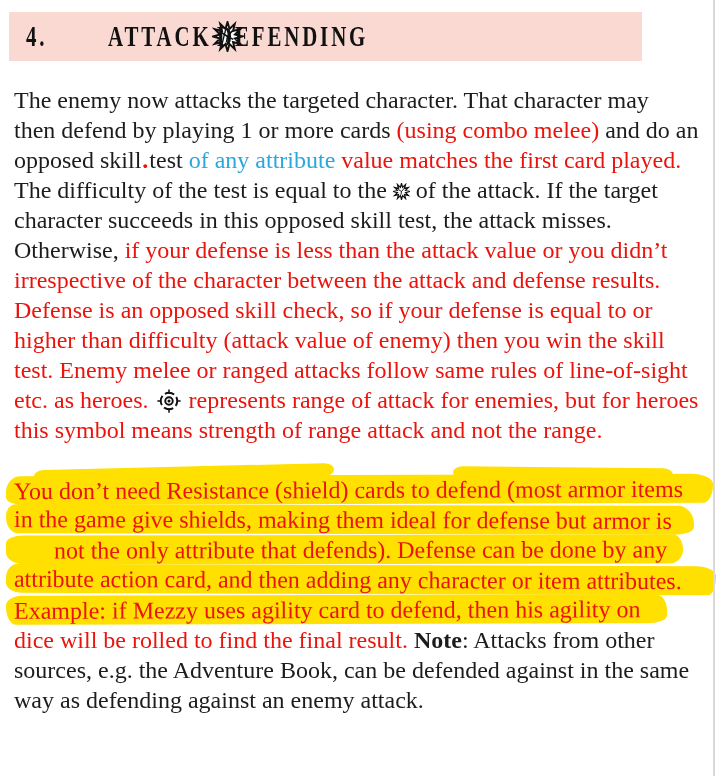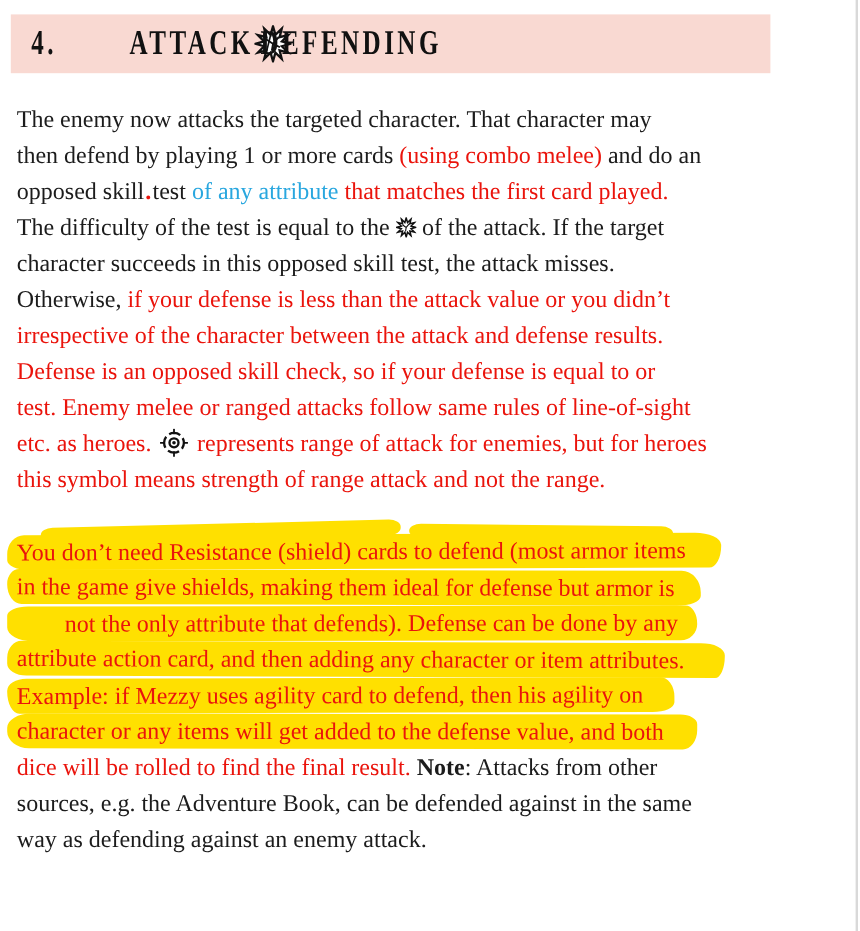--- a/index.html
+++ b/index.html
@@ -17,21 +17,21 @@
   .hdr-txt{
     display:inline-block;font-weight:bold;font-size:29px;letter-spacing:4px;
     transform:scaleX(.72);transform-origin:left center;white-space:nowrap;
   }
   .hdr-num{margin-left:17px;}
   .hdr-attack{margin-left:52px;}
   .hdr-sep{margin-left:-22px;}
   .hdr-def{margin-left:-16px;}
   .icon-burst-h{width:31px;height:31px;margin:0 0 0 -40px;flex:0 0 auto;}
   
-  .body-text{position:absolute;left:14px;top:85px;font-size:20px;color:var(--black,#1c1c1c);}
+  .body-text{position:absolute;left:14px;top:85px;font-size:24px;color:var(--black,#1c1c1c);}
   .line{height:30px;line-height:30px;white-space:nowrap;}
   .c-k{color:var(--black,#1c1c1c);}
   .c-r{color:var(--red,#ea140c);}
   .c-b{color:var(--blue,#29a7df);text-align:center;}
   .c-dot{color:var(--red,#ea140c);font-weight:bold;margin:0 1px;}
   .bold{font-weight:bold;}
   
   .icon-burst{width:17px;height:17px;vertical-align:-2px;}
   .icon-target{width:24px;height:24px;vertical-align:-5px;margin:0 2px;}
   
@@ -68,42 +68,42 @@
       <polygon points="16,1 18.1,8.3 23.5,3 21.7,10.3 29,8.5 23.7,13.9 31,16 23.7,18.1 29,23.5 21.7,21.7 23.5,29 18.1,23.7 16,31 13.9,23.7 8.5,29 10.3,21.7 3,23.5 8.3,18.1 1,16 8.3,13.9 3,8.5 10.3,10.3 8.5,3 13.9,8.3" fill="#ffffff" stroke="#111111" stroke-width="2" stroke-linejoin="miter"></polygon>
       <path d="M16 16 L21 10 M16 16 L10 12 M16 16 L15 22 M16 16 L22 19" stroke="#111111" stroke-width="1.6" fill="none"></path>
     </svg>
     <span class="hdr-txt hdr-sep">/</span>
     <span class="hdr-txt hdr-def">DEFENDING</span>
   </div>
 
   <div class="body-text">
       <div class="line"><span class="c-k">The enemy now attacks the targeted character. That character may</span></div>
       <div class="line"><span class="c-k">then defend by playing 1 or more cards </span><span class="c-r">(using combo melee)</span><span class="c-k"> and do an</span></div>
-      <div class="line"><span class="c-k">opposed skill</span><span class="c-dot">.</span><span class="c-k">test </span><span class="c-b">of any attribute </span><span class="c-r">that matches the first card played.</span></div>
+      <div class="line"><span class="c-k">opposed skill</span><span class="c-dot">.</span><span class="c-k">test </span><span class="c-b">of any attribute </span><span class="c-r">value matches the first card played.</span></div>
       <div class="line"><span class="c-k">The difficulty of the test is equal to the </span><svg class="icon-burst" viewBox="0 0 32 32">
           <polygon points="16,1 18.1,8.3 23.5,3 21.7,10.3 29,8.5 23.7,13.9 31,16 23.7,18.1 29,23.5 21.7,21.7 23.5,29 18.1,23.7 16,31 13.9,23.7 8.5,29 10.3,21.7 3,23.5 8.3,18.1 1,16 8.3,13.9 3,8.5 10.3,10.3 8.5,3 13.9,8.3" fill="#ffffff" stroke="#111111" stroke-width="2.4"></polygon>
           <path d="M16 16 L21 10 M16 16 L10 12 M16 16 L15 22" stroke="#111111" stroke-width="1.8" fill="none"></path>
         </svg><span class="c-k"> of the attack. If the target</span></div>
       <div class="line"><span class="c-k">character succeeds in this opposed skill test, the attack misses.</span></div>
       <div class="line"><span class="c-k">Otherwise, </span><span class="c-r">if your defense is less than the attack value or you didn’t</span></div>
       <div class="line"><span class="c-r">irrespective of the character between the attack and defense results.</span></div>
       <div class="line"><span class="c-r">Defense is an opposed skill check, so if your defense is equal to or</span></div>
+      <div class="line"><span class="c-r">higher than difficulty (attack value of enemy) then you win the skill</span></div>
       <div class="line"><span class="c-r">test. Enemy melee or ranged attacks follow same rules of line-of-sight</span></div>
       <div class="line"><span class="c-r">etc. as heroes. </span><svg class="icon-target" viewBox="0 0 32 32">
           <circle cx="16" cy="16" r="11" fill="none" stroke="#111111" stroke-width="2.6" stroke-dasharray="13 4.3" stroke-dashoffset="6"></circle>
           <circle cx="16" cy="16" r="5" fill="none" stroke="#111111" stroke-width="2.6"></circle>
           <circle cx="16" cy="16" r="2" fill="#111111"></circle>
           <path d="M16 0.5 L16 6.5 M16 25.5 L16 31.5 M0.5 16 L5 16 M27 16 L31.5 16" stroke="#111111" stroke-width="2"></path>
         </svg><span class="c-r"> represents range of attack for enemies, but for heroes</span></div>
       <div class="line"><span class="c-r">this symbol means strength of range attack and not the range.</span></div>
       <div class="line hl-v1 hl-first" style="margin-top: 30px;"><span class="hl-wrap"><span class="c-r">You don’t need Resistance (shield) cards to defend (most armor items</span></span></div>
       <div class="line hl-v2"><span class="hl-wrap"><span class="c-r">in the game give shields, making them ideal for defense but armor is</span></span></div>
       <div class="line hl-v3"><span class="hl-wrap"><span class="c-r">not the only attribute that defends). Defense can be done by any</span></span></div>
       <div class="line hl-v4"><span class="hl-wrap"><span class="c-r">attribute action card, and then adding any character or item attributes.</span></span></div>
       <div class="line hl-v5"><span class="hl-wrap"><span class="c-r">Example: if Mezzy uses agility card to defend, then his agility on</span></span></div>
-      <div class="line hl-v0"><span class="hl-wrap"><span class="c-r">character or any items will get added to the defense value, and both</span></span></div>
       <div class="line"><span class="c-r">dice will be rolled to find the final result. </span><span class="c-k bold">Note</span><span class="c-k">: Attacks from other</span></div>
       <div class="line"><span class="c-k">sources, e.g. the Adventure Book, can be defended against in the same</span></div>
       <div class="line"><span class="c-k">way as defending against an enemy attack.</span></div>
     </div>
 
   <div class="page-edge"></div>
 </div>
 
 </body></html>

